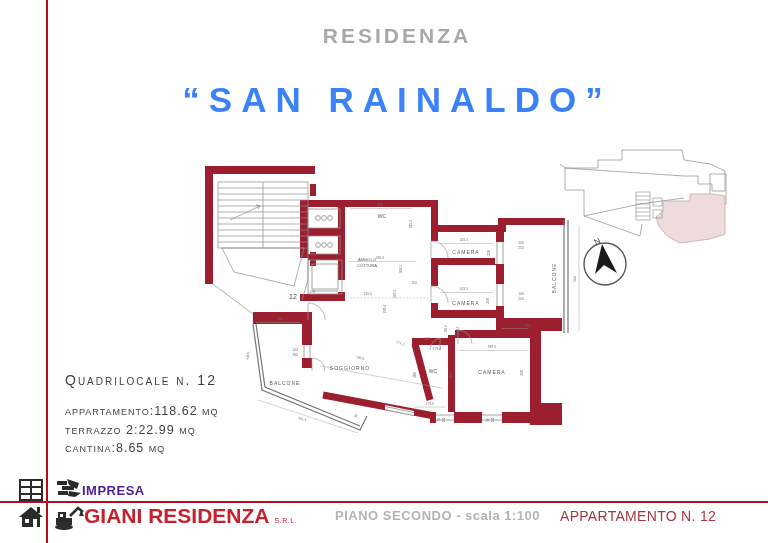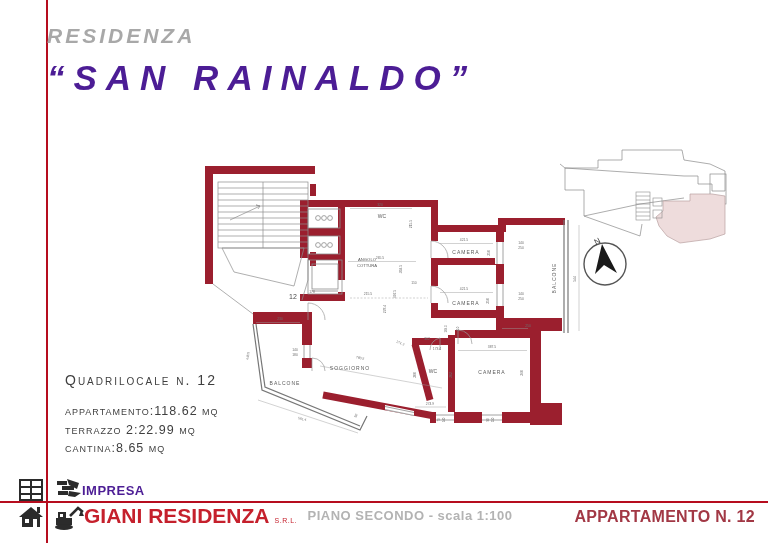--- a/index.html
+++ b/index.html
@@ -1,39 +1,39 @@
 <!DOCTYPE html>
 <html><head>
 <meta charset="utf-8">
 <style>
   html,body{margin:0;padding:0;}
   body{width:768px;height:543px;position:relative;background:#ffffff;overflow:hidden;
        font-family:"Liberation Sans",sans-serif;}
   .vline{position:absolute;left:46px;top:0;width:2px;height:543px;background:#b60d1e;}
   .hline{position:absolute;left:0;top:501px;width:768px;height:2px;background:#b60d1e;}
-  .titles{position:absolute;left:47px;top:24px;width:700px;font-style:italic;}
+  .titles{position:absolute;left:47px;top:24px;width:700px;text-align:center;}
   .t-small{color:#a8a8a8;font-weight:bold;font-size:21px;letter-spacing:3px;}
-  .t-main{color:#4c1d95;font-weight:bold;font-size:35px;letter-spacing:9px;margin-top:10px;}
+  .t-main{color:#3b82f6;font-weight:bold;font-size:35px;letter-spacing:9px;margin-top:32px;}
   .info{position:absolute;left:65px;top:372px;width:175px;color:#3f3f3f;}
   .info .head{font-variant:small-caps;font-size:14px;letter-spacing:2px;margin-bottom:16px;}
   .info .row{display:flex;justify-content:flex-start;font-variant:small-caps;
              font-size:12.5px;letter-spacing:1px;margin-bottom:4.5px;}
   .info .row .v{text-align:right;}
   .plan{position:absolute;left:190px;top:148px;}
   .minimap{position:absolute;left:560px;top:146px;}
   svg text{font-family:"Liberation Sans",sans-serif;}
   .footer-impresa{position:absolute;left:82px;top:483px;color:#4c1d95;font-weight:bold;
                   font-size:13px;letter-spacing:0.5px;}
   .footer-company{position:absolute;left:84px;top:504px;color:#c5202c;font-weight:bold;
                   font-size:21px;letter-spacing:0px;}
   .footer-company .suffix{font-size:7px;font-weight:normal;letter-spacing:0.5px;}
-  .footer-center{position:absolute;left:280px;top:508px;width:260px;text-align:center;
+  .footer-center{position:absolute;left:280px;top:508px;width:260px;text-align:right;
                  color:#b3b3b3;font-weight:bold;font-size:13px;letter-spacing:0.5px;}
-  .footer-right{position:absolute;left:560px;top:508px;width:195px;text-align:right;
-                color:#a23845;font-weight:bold;font-size:16px;letter-spacing:0.3px;}
+  .footer-right{position:absolute;left:560px;top:508px;width:195px;text-align:left;
+                color:#a23845;font-weight:normal;font-size:14px;letter-spacing:0.3px;}
   .icon{position:absolute;}
 </style>
 </head>
 <body>
 
 <div class="vline"></div>
 <div class="hline"></div>
 
 <div class="titles">
   <div class="t-small">RESIDENZA</div>

